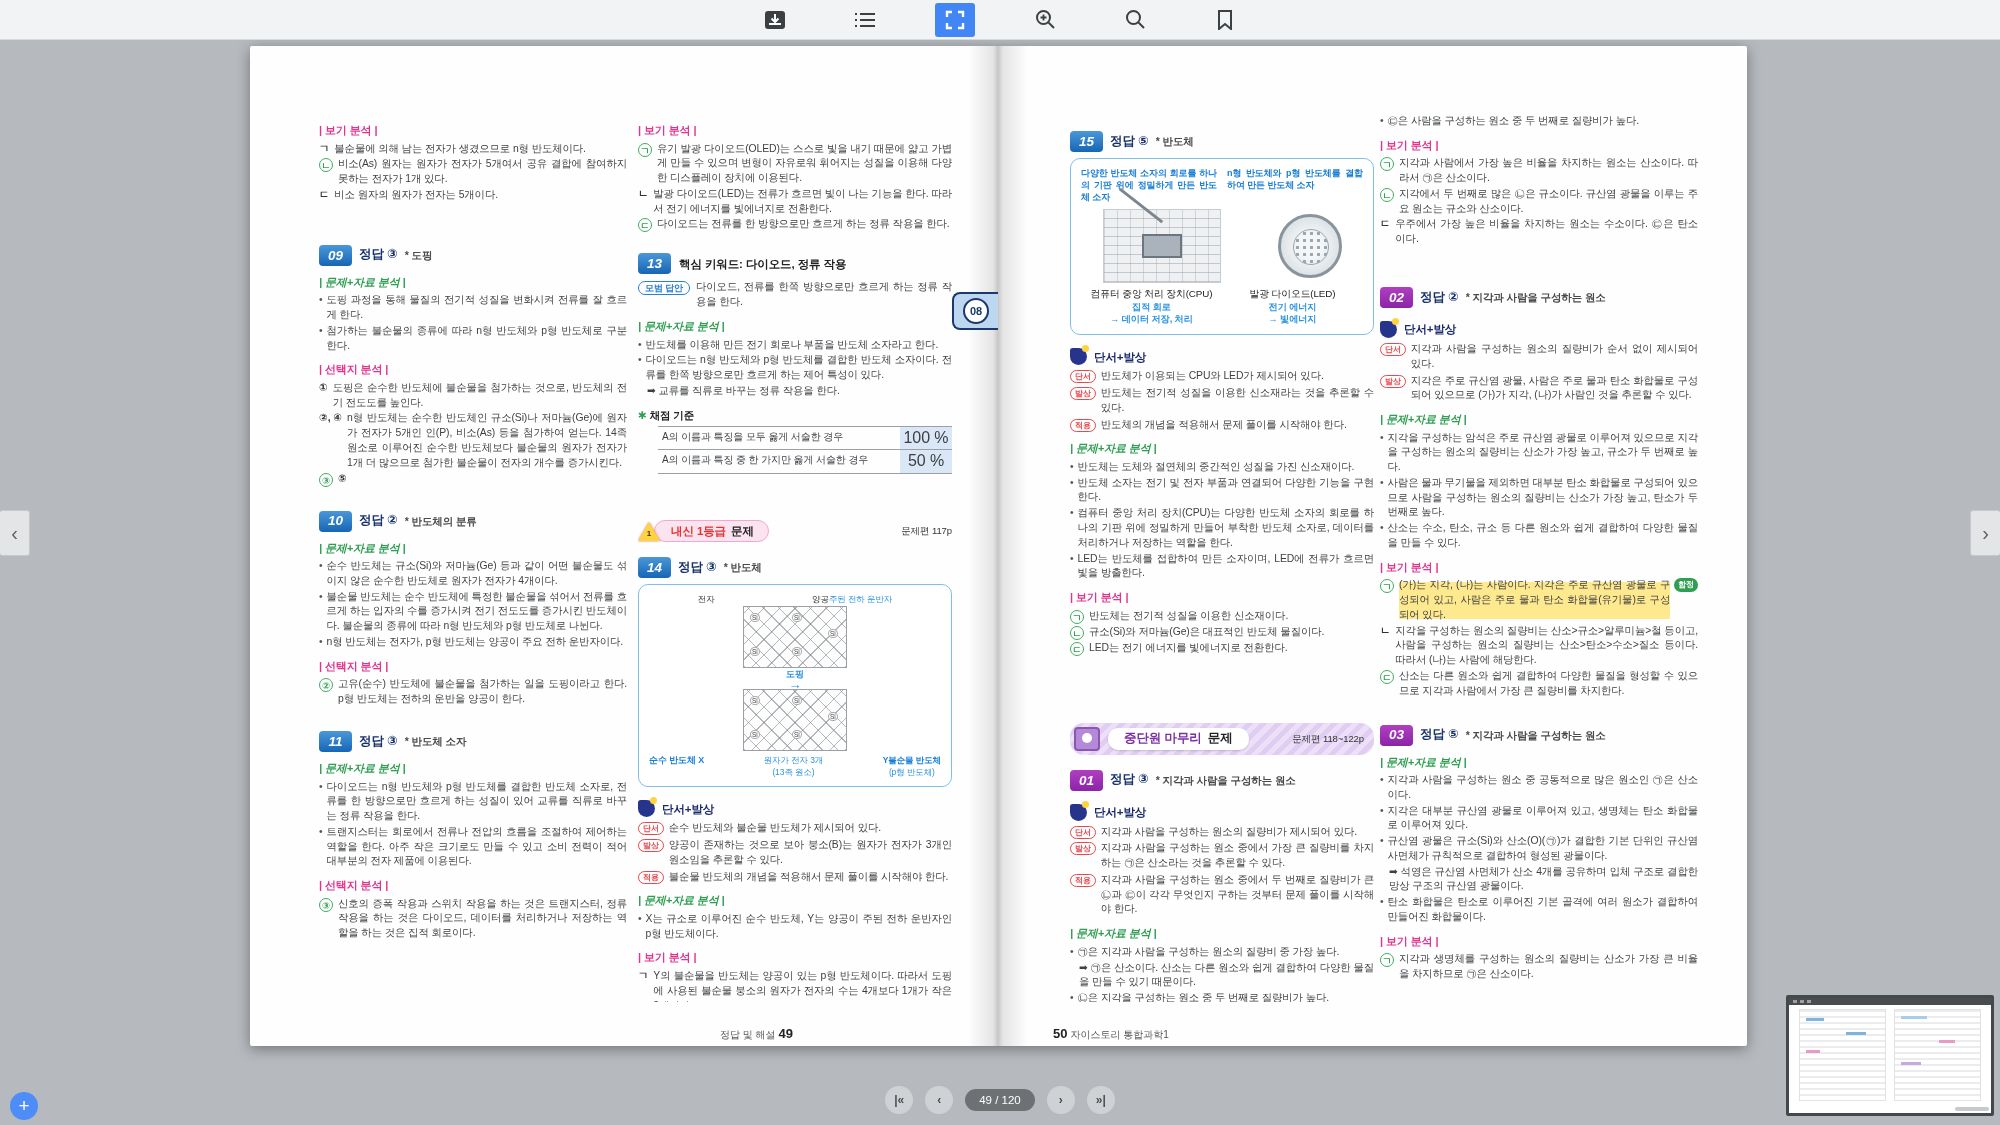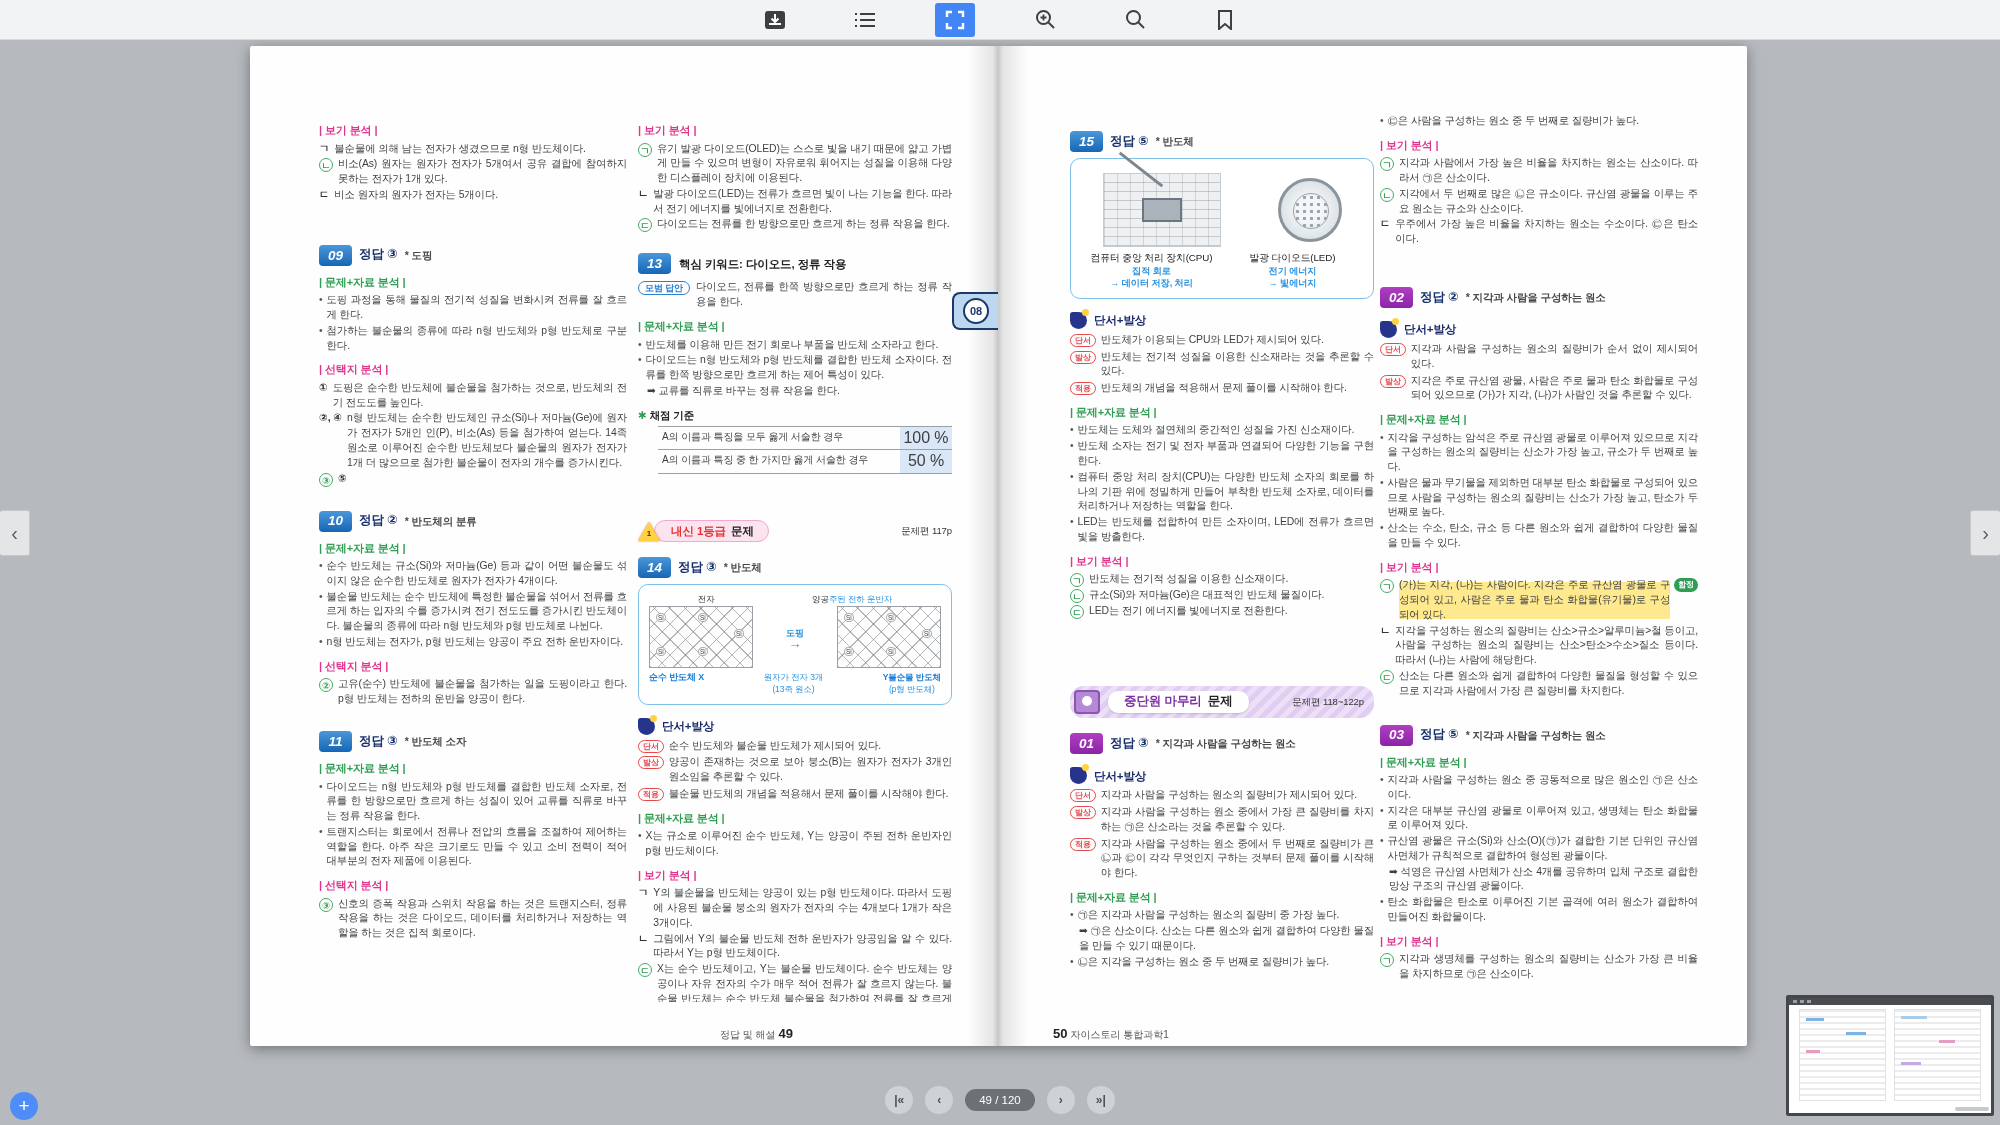--- a/index.html
+++ b/index.html
@@ -19,21 +19,21 @@
   .gutter { position:absolute; left:718px; top:0; width:60px; height:100%;
             background:linear-gradient(90deg, rgba(0,0,0,0) 0%, rgba(0,0,0,.10) 42%, rgba(0,0,0,.22) 50%, rgba(0,0,0,.10) 58%, rgba(0,0,0,0) 100%); }
   .col { position:absolute; overflow:hidden; font-size:10.4px; line-height:1.42; color:#3d3f42; text-align:justify; letter-spacing:-.1px; }
   .c1l { left:69px;  top:68px; width:308px; height:888px; }
   .c2l { left:388px; top:68px; width:314px; height:888px; }
   .c1r { left:820px; top:70px; width:304px; height:886px; }
   .c2r { left:1130px;top:68px; width:318px; height:888px; }
 
   .gap { width:100%; }
   .lab { font-weight:bold; font-size:11px; margin:9px 0 3px; }
-  .lab.pink { color:#e0348f; } .lab.green { color:#2f9e52; }
+  .lab.pink { color:#e0348f; } .lab.green { color:#2f9e52;font-style:italic; }
 
   .q { display:flex; align-items:center; gap:7px; margin:15px 0 5px; }
   .qnum { min-width:33px; height:21px; border-radius:4px; background:linear-gradient(#4a97d8,#1766b5);
           color:#fff; font-weight:bold; font-style:italic; font-size:13.5px; display:flex; align-items:center; justify-content:center; }
   .qnum.purple { background:linear-gradient(#b03fc0,#8b24a8); }
   .qans { font-size:12.5px; font-weight:bold; color:#16306b; white-space:nowrap; }
   .qtopic { font-size:10.5px; font-weight:bold; color:#4a4a4a; white-space:nowrap; }
 
   .row { display:flex; align-items:flex-start; margin-bottom:1px; }
   .dot { margin-right:4px; color:#555; flex:0 0 auto; }
@@ -82,21 +82,21 @@
   .clueic { width:17px; height:17px; background:#27348b; border-radius:3px 9px 9px 9px; position:relative; }
   .clueic::after { content:""; position:absolute; right:-2px; top:-3px; width:7px; height:7px; background:#ffd23f; border-radius:50%; }
   .cluet { font-weight:bold; font-size:11.5px; color:#1b2a6b; }
   .crow { display:flex; gap:5px; margin-bottom:2px; }
   .ctag { flex:0 0 auto; border:1.1px solid #e5484d; color:#e5484d; border-radius:9px; font-size:8px;
           font-weight:bold; padding:0 4px; height:13px; line-height:12px; margin-top:1px; white-space:nowrap; }
 
   .figbox { border:1.6px solid #7fc0e8; border-radius:10px; padding:8px 10px; margin:6px 0 8px; background:#fff; }
   .f14top { display:flex; justify-content:space-around; font-size:8.5px; color:#333; margin-bottom:1px; }
   .f14note { color:#2b93e0; }
-  .f14mid { display:flex; align-items:center; justify-content:space-between; }
+  .f14mid { display:flex; align-items:center; justify-content:space-between;flex-direction:column; }
   .lattice { width:104px; height:62px; border:1px solid #9aa0a6; position:relative;
              background:
                repeating-linear-gradient(45deg, rgba(120,128,134,.55) 0 1px, transparent 1px 11px),
                repeating-linear-gradient(-45deg, rgba(120,128,134,.55) 0 1px, transparent 1px 11px), #fdfdfd; }
   .si { position:absolute; font-size:6.5px; color:#444; background:#fff; border:1px solid #aaa; border-radius:50%; padding:0 1px; line-height:7px; }
   .doping { display:flex; flex-direction:column; align-items:center; font-size:9px; color:#2b93e0; font-weight:bold; }
   .doping .ar { color:#2b93e0; font-size:13px; line-height:8px; }
   .f14cap { display:flex; justify-content:space-between; font-size:9px; margin-top:3px; }
   .capblue { color:#1b7fd6; font-weight:bold; }
   .capnote { color:#2b93e0; font-size:8.5px; text-align:center; }
@@ -452,20 +452,24 @@
         </div>
       </div>
     </div>
   <div class="col c1r" id="c1r">
       <div class="q">
         <span class="qnum">15</span>
         <span class="qans">정답 ⑤</span>
         <span class="qtopic">* 반도체</span>
       </div>
       <div class="figbox">
+        <div class="f15caps">
+          <div><span>다양한 반도체 소자의 회로를 하나의 기판 위에 정밀하게 만든 반도체 소자</span></div>
+          <div><span>n형 반도체와 p형 반도체를 결합하여 만든 반도체 소자</span></div>
+        </div>
         <div class="f15imgs">
           <div class="cpu">
             <div class="chip"></div>
             <div class="tweez"></div>
           </div>
           <div class="led"></div>
         </div>
         <div class="f15lbl">
           <div><span>컴퓨터 중앙 처리 장치(CPU)</span></div>
           <div><span>발광 다이오드(LED)</span></div>

